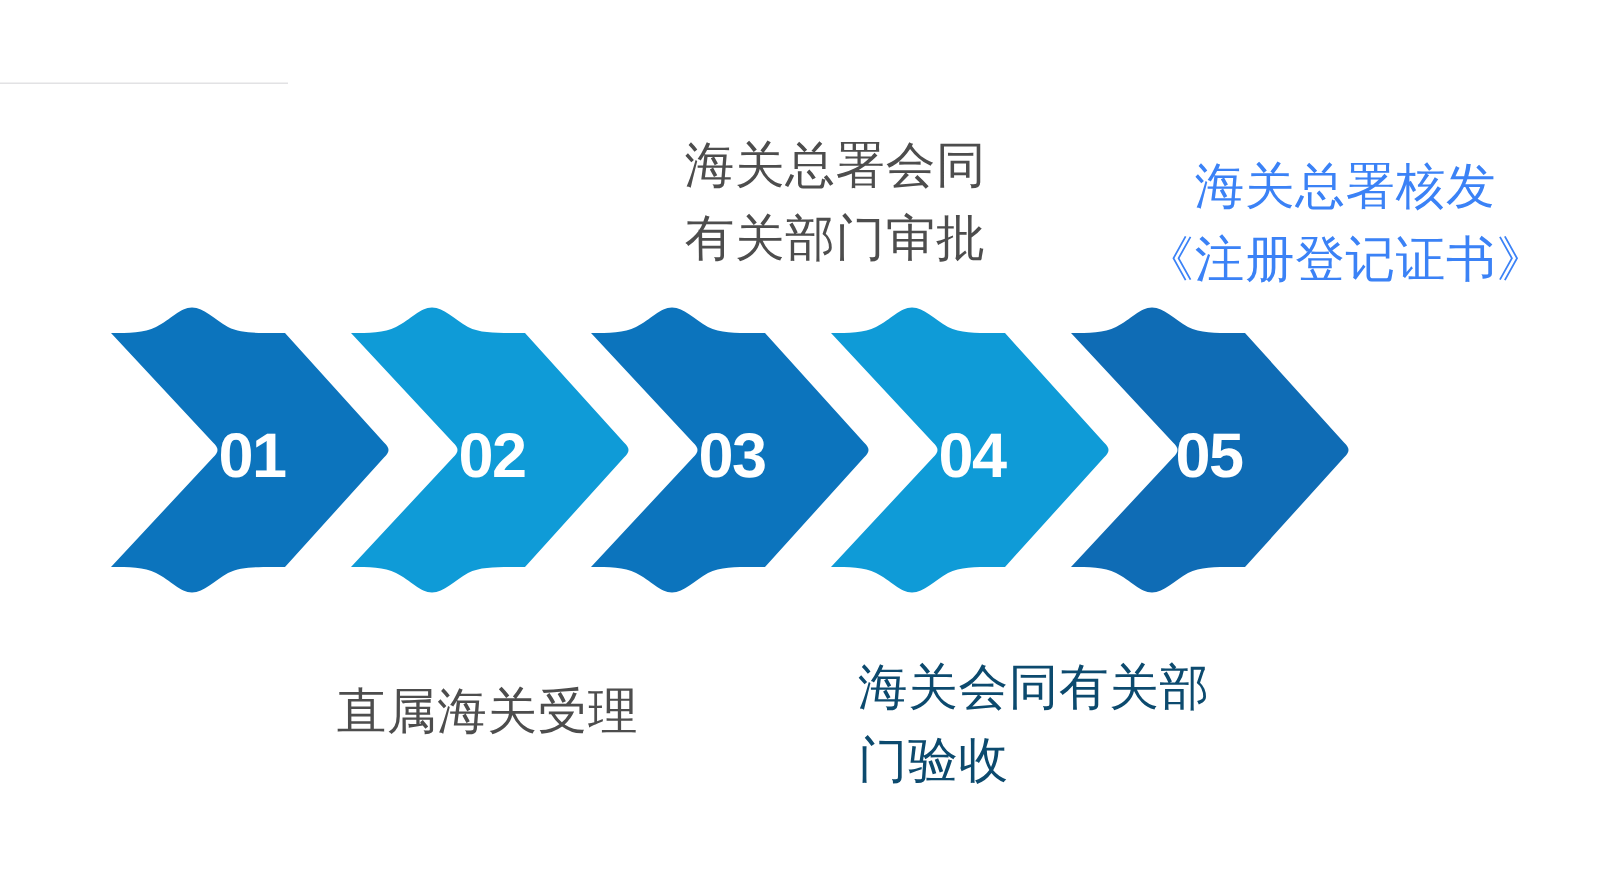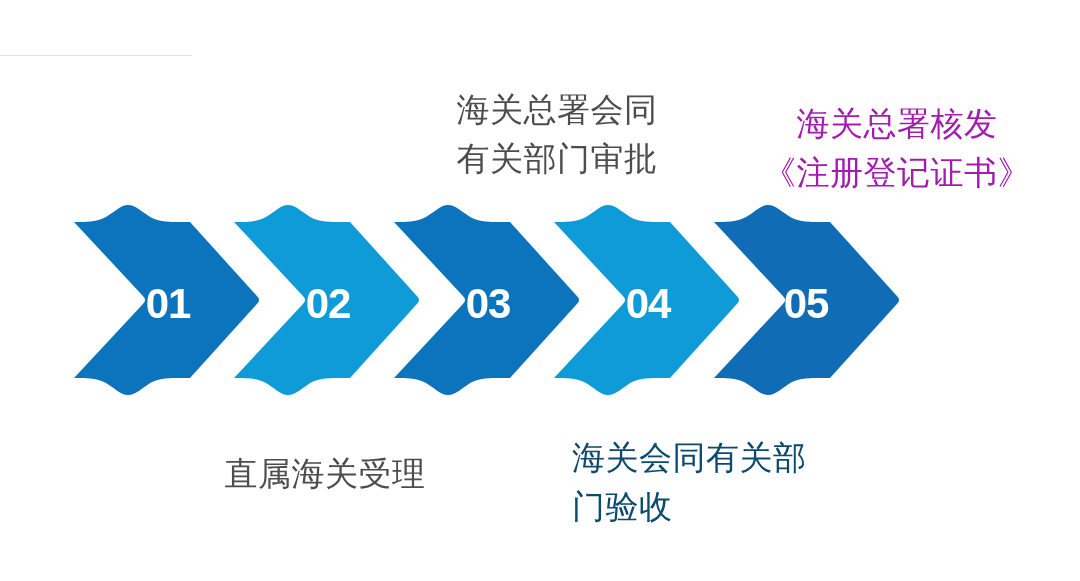--- a/index.html
+++ b/index.html
@@ -183,16 +183,16 @@
       <text class="step-num" x="168" y="318" text-anchor="middle" fill="#ffffff">01</text>
     </g>
 
   </svg>
 
   <div class="label center lbl-2" style="color: rgb(77, 77, 77);">直属海关受理</div>
   <div class="label center lbl-3" style="color: rgb(77, 77, 77);">海关总署会同
 有关部门审批</div>
   <div class="label lbl-4" style="color: #0c4a6e;">海关会同有关部
 门验收</div>
-  <div class="label center lbl-5" style="color: #a21caf;">海关总署核发
+  <div class="label center lbl-5" style="color: #3b82f6;">海关总署核发
 《注册登记证书》</div>
 
 </div>
 
 </body></html>

